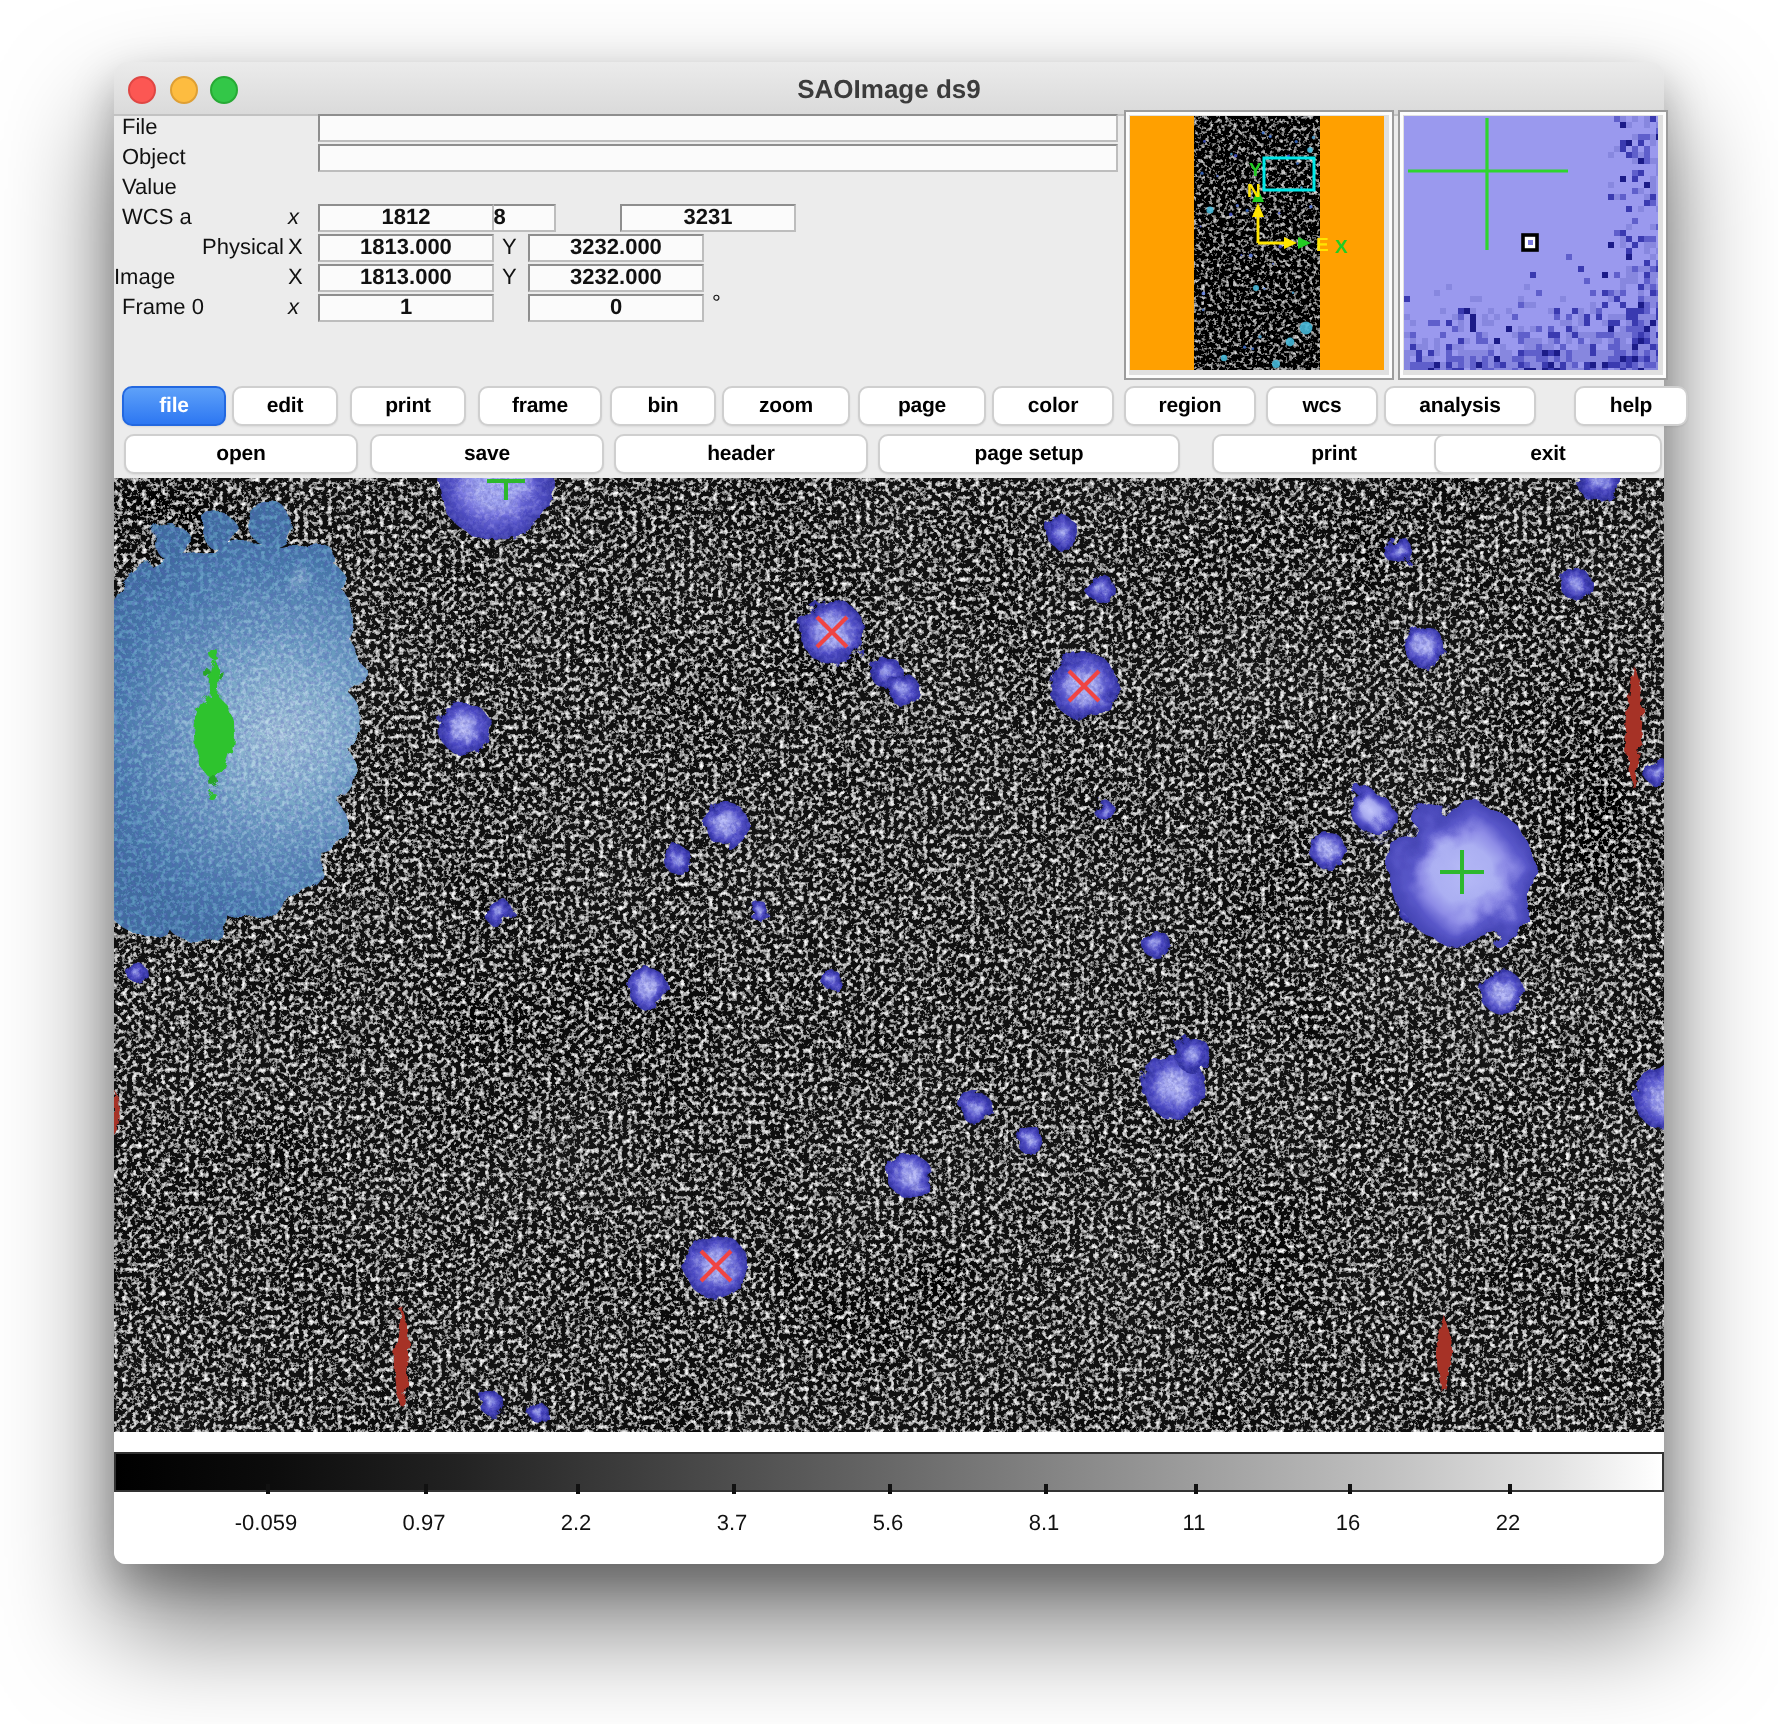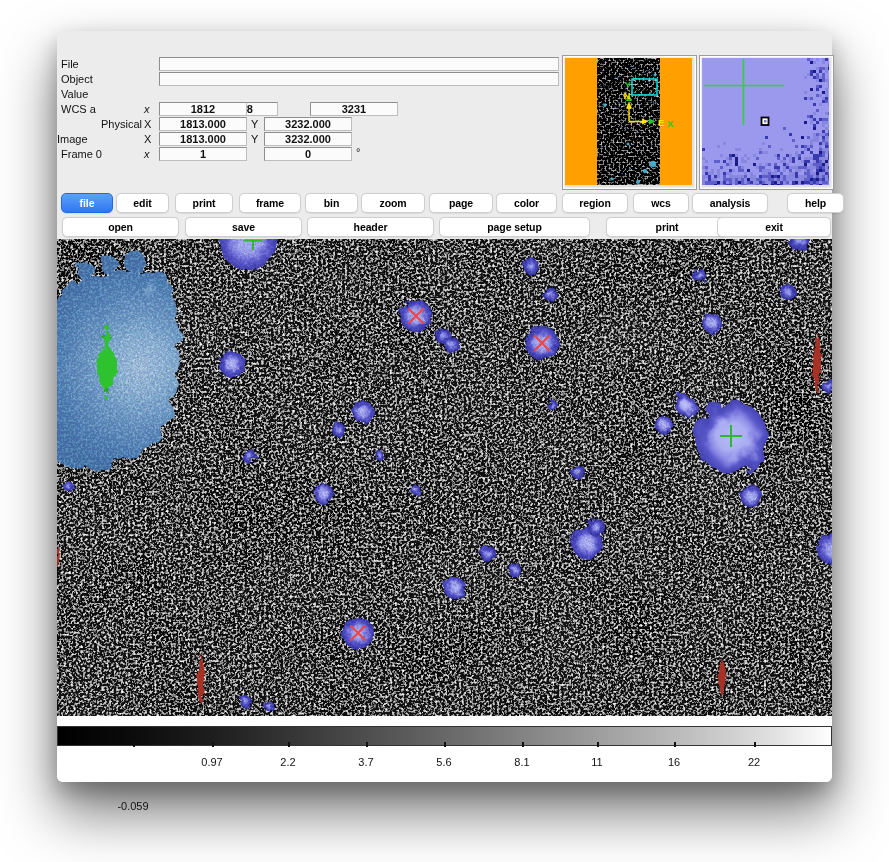--- a/index.html
+++ b/index.html
@@ -22,20 +22,26 @@
 .pbox{position:absolute;width:133px;height:133px;background:#e0e0e0;
  border:1px solid #9c9c9c;box-shadow:inset 0 0 0 1.5px #fdfdfd;}
 #mainimg{position:absolute;left:0;top:208px;width:775px;height:477px;}
 #cbz{position:absolute;left:0;top:685px;width:775px;height:66px;background:#fff;border-radius:0 0 6px 6px;}
 #cbar{position:absolute;left:0px;top:10px;width:773px;height:18px;border:1px solid #333;
  background:linear-gradient(90deg,#000 0%,#0c0c0c 10%,#222 22%,#3f3f3f 34%,#5d5d5d 46%,#7d7d7d 58%,#9e9e9e 70%,#c0c0c0 82%,#e2e2e2 93%,#fff 100%);}
 .cl{position:absolute;top:40px;font-size:11px;color:#111;transform:translateX(-50%);}
 </style></head>
 <body>
 <div id="win">
+  <div id="tb">
+    <div id="title">SAOImage ds9</div>
+    <div class="tl" id="tlr"></div>
+      <div class="tl" id="tly"></div>
+      <div class="tl" id="tlg"></div>
+  </div>
 
   <div class="lb" style="left:4px;top:27px;">File</div>
   <div class="lb" style="left:4px;top:42px;">Object</div>
   <div class="lb" style="left:4px;top:57px;">Value</div>
   <div class="lb" style="left:4px;top:72px;">WCS a</div>
   <div class="lb" style="left:4px;top:87px;margin-left:40px;">Physical</div>
   <div class="lb" style="left:0;top:102px;">Image</div>
   <div class="lb" style="left:4px;top:117px;">Frame 0</div>
   <div class="lb" style="left:87px;top:72px;font-style:italic;">x</div>
   <div class="lb" style="left:87px;top:87px;">X</div>
@@ -812,21 +818,21 @@
     <div id="cbar"></div>
     <div style="position:absolute;left:76px;top:26px;width:1.5px;height:5px;background:#111;"></div>
       <div style="position:absolute;left:155px;top:26px;width:1.5px;height:5px;background:#111;"></div>
       <div style="position:absolute;left:231px;top:26px;width:1.5px;height:5px;background:#111;"></div>
       <div style="position:absolute;left:309px;top:26px;width:1.5px;height:5px;background:#111;"></div>
       <div style="position:absolute;left:387px;top:26px;width:1.5px;height:5px;background:#111;"></div>
       <div style="position:absolute;left:465px;top:26px;width:1.5px;height:5px;background:#111;"></div>
       <div style="position:absolute;left:540px;top:26px;width:1.5px;height:5px;background:#111;"></div>
       <div style="position:absolute;left:617px;top:26px;width:1.5px;height:5px;background:#111;"></div>
       <div style="position:absolute;left:697px;top:26px;width:1.5px;height:5px;background:#111;"></div>
-    <div class="cl" style="left:76px;margin-top:44px;">-0.059</div>
+    <div class="cl" style="left:76px;">-0.059</div>
     <div class="cl" style="left:155px;">0.97</div>
     <div class="cl" style="left:231px;">2.2</div>
     <div class="cl" style="left:309px;">3.7</div>
     <div class="cl" style="left:387px;">5.6</div>
     <div class="cl" style="left:465px;">8.1</div>
     <div class="cl" style="left:540px;">11</div>
     <div class="cl" style="left:617px;">16</div>
     <div class="cl" style="left:697px;">22</div>
   </div>
 </div>

